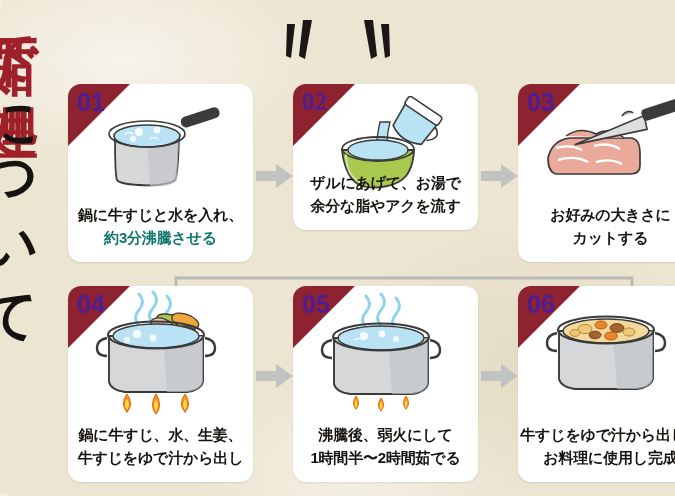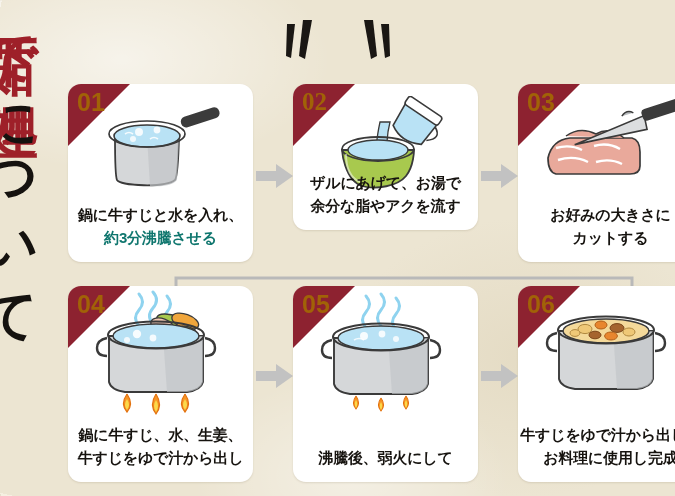--- a/index.html
+++ b/index.html
@@ -90,21 +90,21 @@
     left: 0; top: 0;
     width: 0; height: 0;
     border-top: 62px solid #8d2230;
     border-right: 62px solid transparent;
   }
   .badge-num {
     position: absolute;
     left: 9px; top: 4px;
     font-size: 25px;
     font-weight: 700;
-    color: #a16207;
+    color: #4c1d95;
     letter-spacing: 0px;
     z-index: 2;
   }
   .art {
     position: absolute;
     left: 0;
     top: 8px;
     width: 100%;
     height: 112px;
     display: flex;
@@ -327,20 +327,21 @@
           <path d="M40,110 q-2.5,4 0,8 q2.5,-4 0,-8" fill="#fcd94a"></path>
           <path d="M65,108 q-5,7 0,13 q5,-6 0,-13" fill="#f79426" stroke="#e2720f" stroke-width="1.1"></path>
           <path d="M65,112 q-2.5,4 0,8 q2.5,-4 0,-8" fill="#fcd94a"></path>
           <path d="M90,106 q-5,7 0,13 q5,-6 0,-13" fill="#f79426" stroke="#e2720f" stroke-width="1.1"></path>
           <path d="M90,110 q-2.5,4 0,8 q2.5,-4 0,-8" fill="#fcd94a"></path>
         </g>
       </svg>
     </div>
     <div class="caption">
       <div>沸騰後、弱火にして</div>
+      <div>1時間半〜2時間茹でる</div>
     </div>
   </div>
 
   <div class="card" id="card6">
     <div class="badge-tri"></div>
     <div class="badge-num">06</div>
     <div class="art" style="height:126px;top:10px;">
       <svg width="140" height="120" viewBox="0 0 140 120">
         <path d="M16,34 q-10,2 -10,10 q0,8 10,8" fill="none" stroke="#3a3a3a" stroke-width="2.4"></path>
         <path d="M114,34 q10,2 10,10 q0,8 -10,8" fill="none" stroke="#3a3a3a" stroke-width="2.4"></path>

